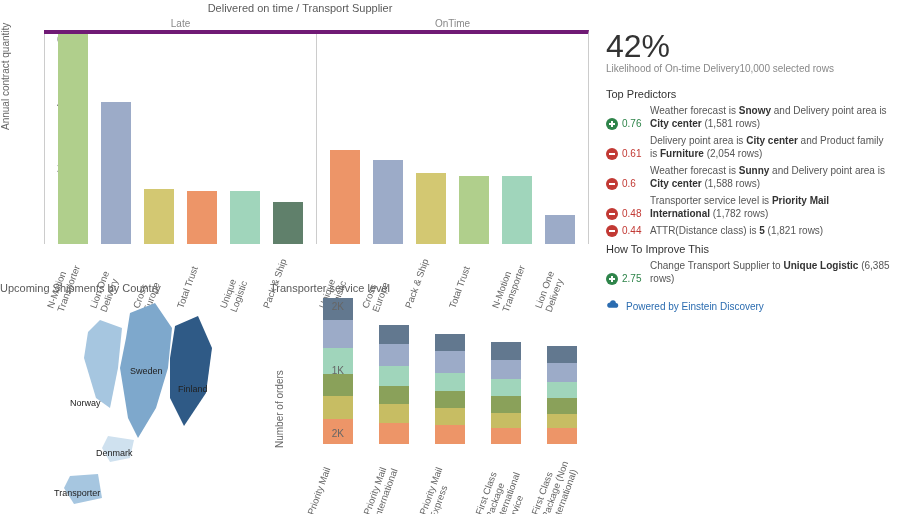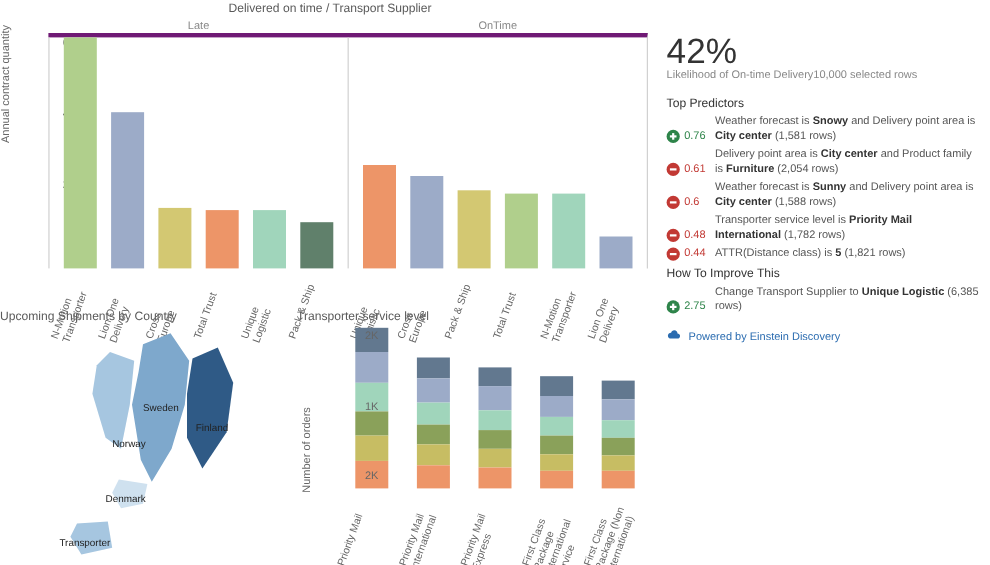--- a/index.html
+++ b/index.html
@@ -114,21 +114,21 @@
           <svg width="250" height="210" viewBox="0 0 250 210">
 
             <polygon points="120,15 145,5 162,30 158,70 146,110 128,140 118,120 110,70 116,40" fill="#7ea8cc"></polygon>
             <polygon points="165,28 188,18 202,50 196,95 174,128 160,100 160,60" fill="#2f5a86"></polygon>
             <polygon points="90,22 112,30 108,70 100,110 86,100 74,60 78,34" fill="#a6c6e0"></polygon>
             <polygon points="98,138 124,142 120,160 100,164 92,150" fill="#cfe1ef"></polygon>
             <polygon points="60,178 88,176 92,200 64,206 54,190" fill="#a6c6e0"></polygon>
           </svg>
           <span class="cty" style="left:120px;top:68px">Sweden</span>
           <span class="cty" style="left:168px;top:86px">Finland</span>
-          <span class="cty" style="left:92px; top:100px">Norway</span>
+          <span class="cty" style="left:60px; top:100px">Norway</span>
           <span class="cty" style="left:86px; top:150px">Denmark</span>
           <span class="cty" style="left:44px; top:190px">Transporter</span>
         </div>
       </div>
 
       <div class="stack-panel">
         <div class="map-title">Transporter service level</div>
         <div style="position:relative;height:150px">
           <div class="stack-y-axis-label">Number of orders</div>
           <div class="stack-canvas" id="stackCanvas">

